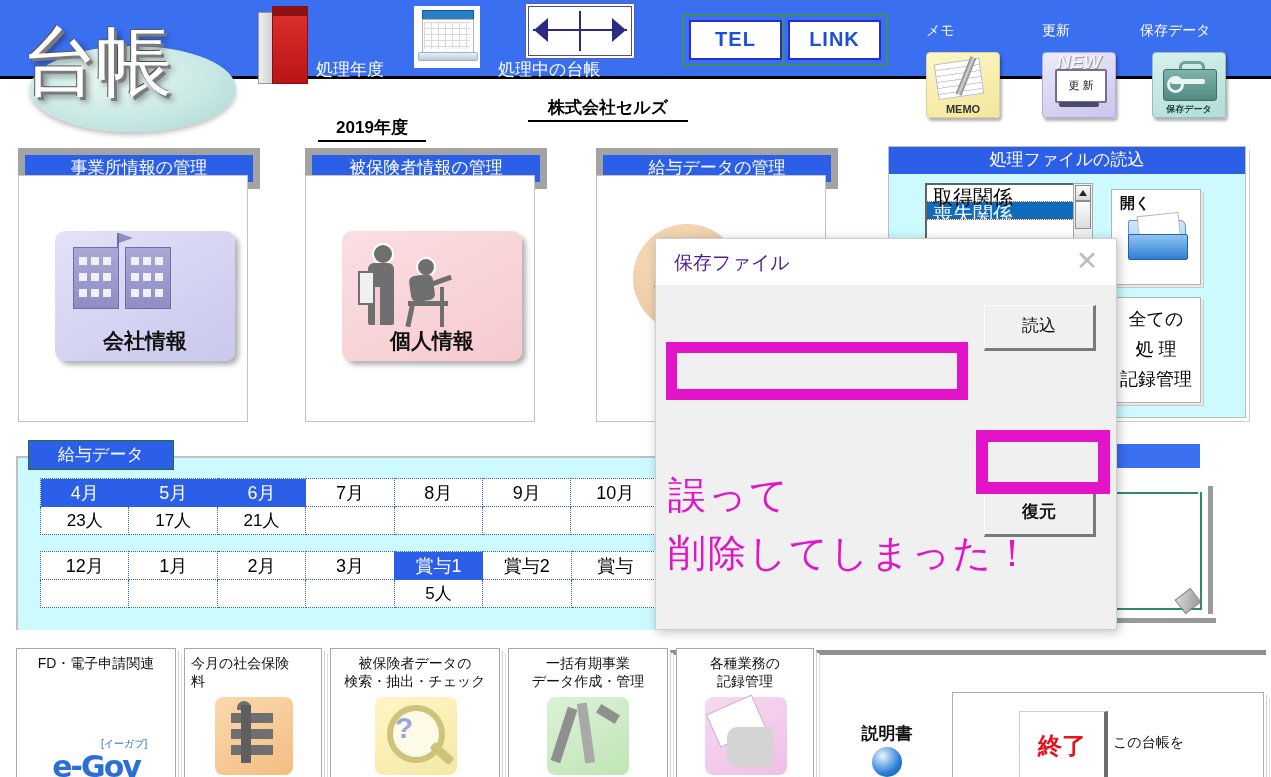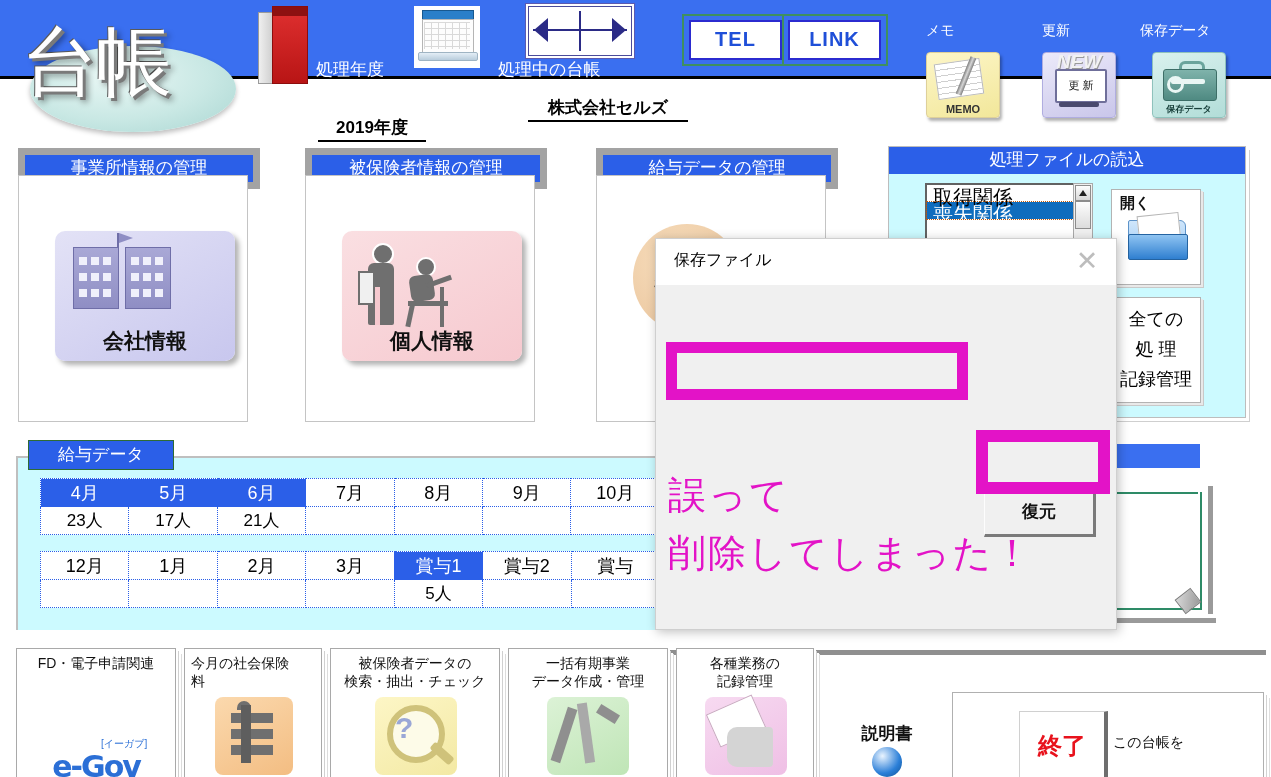--- a/index.html
+++ b/index.html
@@ -154,21 +154,21 @@
   .exit-panel{position:absolute;left:952px;top:692px;width:310px;height:96px;background:#fff;border:1px solid #b0b0b0;box-shadow:2px 2px 0 #fff,3px 3px 0 #d2d2d2,5px 5px 0 #fff,6px 6px 0 #dedede;}
   .exit-btn{position:absolute;left:66px;top:18px;width:84px;height:72px;background:#fff;border:1px solid #d0d0d0;border-right:4px solid #6e6e6e;border-bottom:3px solid #6e6e6e;
      color:#e8121c;font-size:24px;font-weight:bold;text-align:center;line-height:68px;}
   .exit-note{position:absolute;left:160px;top:40px;width:130px;font-size:14px;color:#111;line-height:18px;}
 
   .sep-bar{position:absolute;left:666px;top:650px;width:600px;height:5px;background:#8f8f8f;}
 
   
   .dlg{position:absolute;left:655px;top:238px;width:460px;height:390px;background:#f0f0f0;border:1px solid #cfcfcf;box-shadow:2px 2px 10px rgba(0,0,0,.25);}
   .dlg-title{position:absolute;left:0;top:0;width:460px;height:46px;background:#fff;}
-  .dlg-title .tx{position:absolute;left:18px;top:11px;font-size:16px;color:#000000;}
+  .dlg-title .tx{position:absolute;left:18px;top:11px;font-size:19px;color:#4c1d95;}
   .dlg-close{position:absolute;right:14px;top:8px;width:30px;height:30px;color:#bdbdbd;font-size:27px;line-height:28px;text-align:center;font-family:"DejaVu Sans",sans-serif;}
   .dlg-list{position:absolute;left:14px;top:66px;width:284px;height:136px;background:#fff;border-top:2px solid #9f9f9f;border-left:2px solid #9f9f9f;border-right:1px solid #e4e4e4;border-bottom:1px solid #e4e4e4;}
   .dlg-item{height:19px;line-height:18px;padding-left:5px;font-size:15px;color:#111;white-space:nowrap;}
   .dlg-item.first{outline:1px dotted #555;outline-offset:-1px;}
   .dlg-btn{position:absolute;background:#f0f0f0;border:1px solid #fdfdfd;border-right:3px solid #7a7a7a;border-bottom:3px solid #7a7a7a;
      font-size:17px;color:#111;text-align:center;}
   .btn-load{left:328px;top:66px;width:108px;height:42px;line-height:40px;}
   .btn-del{position:absolute;left:336px;top:210px;width:100px;height:36px;background:#fd0d0d;color:#fff;font-size:16px;text-align:center;line-height:34px;
      border:1px solid #ffffff;border-right:3px solid #7a7a7a;border-bottom:3px solid #7a7a7a;}
   .btn-restore{left:328px;top:252px;width:108px;height:42px;line-height:40px;font-weight:bold;}
@@ -442,19 +442,20 @@
 <div class="exit-panel">
   <div class="exit-btn">終了</div>
   <div class="exit-note">この台帳を</div>
 </div>
 
 <div class="dlg">
   <div class="dlg-title">
     <div class="tx">保存ファイル</div>
     <div class="dlg-close">✕</div>
   </div>
+  <div class="dlg-btn btn-load">読込</div>
   <div class="dlg-btn btn-restore">復元</div>
 </div>
 
 <div class="hl hl-field"></div>
 <div class="hl hl-del"></div>
 <div class="ann ann1">誤って</div>
 <div class="ann ann2">削除してしまった！</div>
 
 </body></html>

